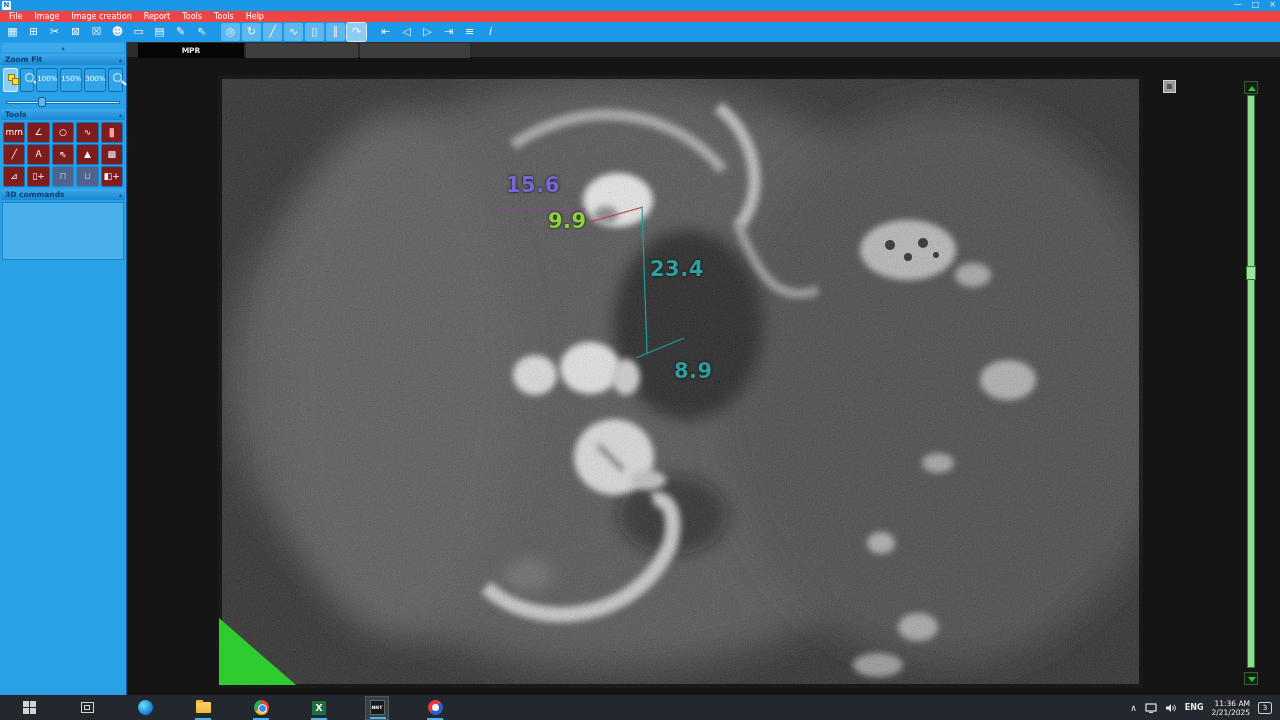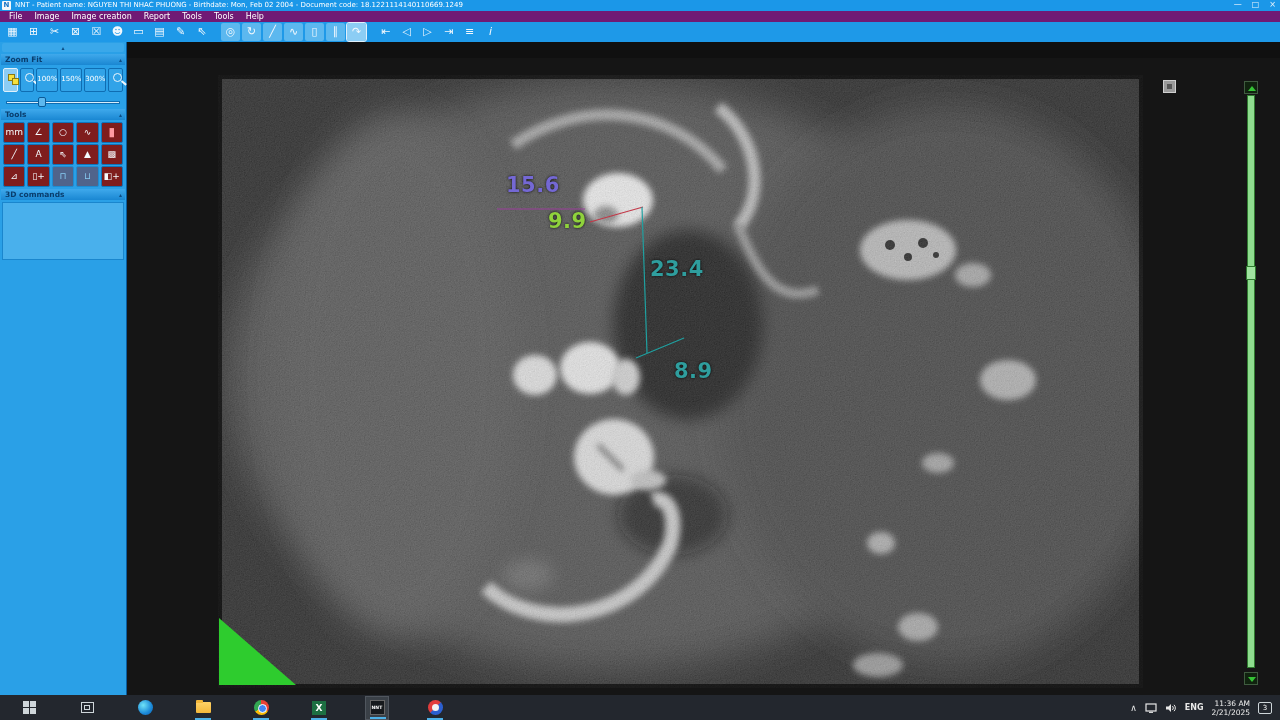--- a/index.html
+++ b/index.html
@@ -10,21 +10,21 @@
 
   
   #titlebar { left:0; top:0; width:1280px; height:11px; background:#1b97e8; color:#fff;
     font-size:7px; line-height:11px; white-space:nowrap; }
   #app-badge { left:2px; top:1px; width:9px; height:9px; background:#f4f7fa; color:#1573c4;
     font-size:7px; font-weight:bold; text-align:center; line-height:9px; border-radius:1px; }
   #title-text { left:15px; top:0; }
   #win-controls { right:4px; top:0; height:10px; display:flex; gap:10px; color:#eaf4fc; font-size:8px; line-height:10px; }
   #win-controls span { cursor:default; }
   #station { right:6px; top:11px; color:#fff; font-size:7px; font-style:italic; font-weight:bold; letter-spacing:.3px; }
-  #menubar { left:0; top:11px; width:1280px; height:11px; background:#701a75; display:flex; gap:2px; padding-left:4px; }
+  #menubar { left:0; top:11px; width:1280px; height:11px; background:#ef4444; display:flex; gap:2px; padding-left:4px; }
   .menu-item { color:#ffffff; font-size:8px; line-height:11px; padding:0 5px; }
   #toolbar { left:0; top:22px; width:1280px; height:20px; background:#1e99e8; display:flex; align-items:center; padding-left:2px; }
   .tb-btn { width:19px; height:18px; margin:0 1px; color:#f2f8fd; font-size:11px; line-height:17px;
     text-align:center; border-radius:2px; }
   .tb-btn.group { background:#5cb8ef; }
   .tb-btn.selected { background:#8ccdf4; outline:1px solid #dff0fb; }
   .tb-gap { width:8px; }
 
   
   #sidebar { left:0; top:42px; width:127px; height:653px; background:#2aa0e7; border-right:1px solid #0a5c9e; }
@@ -102,21 +102,20 @@
   #tray-clock { text-align:right; font-size:7.5px; line-height:9px; color:#f0f0f0; }
   #tray-notif { position:relative; width:14px; height:12px; border:1px solid #cfd6da; border-radius:2px; font-size:7px; text-align:center; line-height:11px; color:#fff; }
 </style>
 </head>
 <body>
 
 <div id="stage">
 
   <div class="abs" id="titlebar">
     <div class="abs" id="app-badge">N</div>
-    <div class="abs" id="title-text">NNT - Patient name: NGUYEN THI NHAC PHUONG - Birthdate: Mon, Feb 02 2004 - Document code: 18.1221114140110669.1249</div>
     <div class="abs" id="win-controls">
       <span>—</span>
       <span>□</span>
       <span>×</span>
     </div>
   </div>
   <div class="abs" id="station">MAIN STATION</div>
 
   <div class="abs" id="menubar">
       <div class="menu-item">File</div>
@@ -211,20 +210,25 @@
         </div>
       </div>
 
     <div class="panel-header">
       <span>3D commands</span>
       <span class="ph-arrow">▴</span>
     </div>
     <div id="cmd3d-content"></div>
   </div>
 
+  <div class="abs" id="tabbar">
+    <div class="tab active" style="left:11px; width:106px;">MPR</div>
+    <div class="tab idle" style="left:119px; width:112px;"></div>
+    <div class="tab idle" style="left:233px; width:110px;"></div>
+  </div>
 
   <div class="abs" id="viewer">
     <div class="abs" id="scan">
 
       <svg class="art" width="925" height="613" viewBox="0 0 925 613">
         <defs>
           <filter id="b18" x="-40%" y="-40%" width="180%" height="180%">
               <feGaussianBlur stdDeviation="18"></feGaussianBlur>
             </filter>
           <filter id="b8" x="-40%" y="-40%" width="180%" height="180%">

